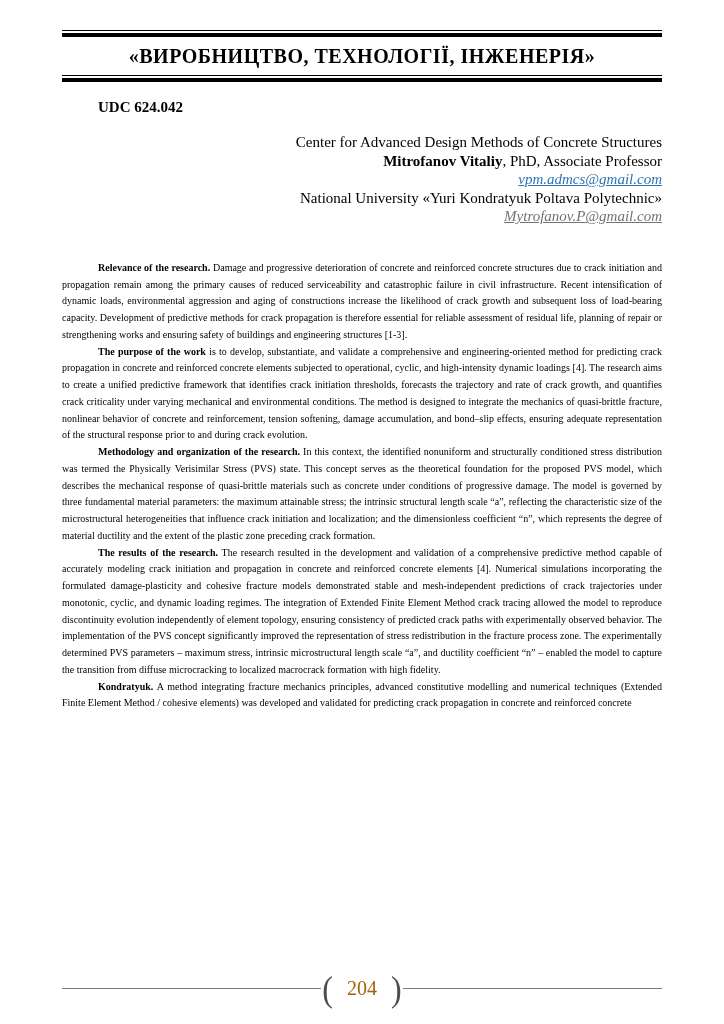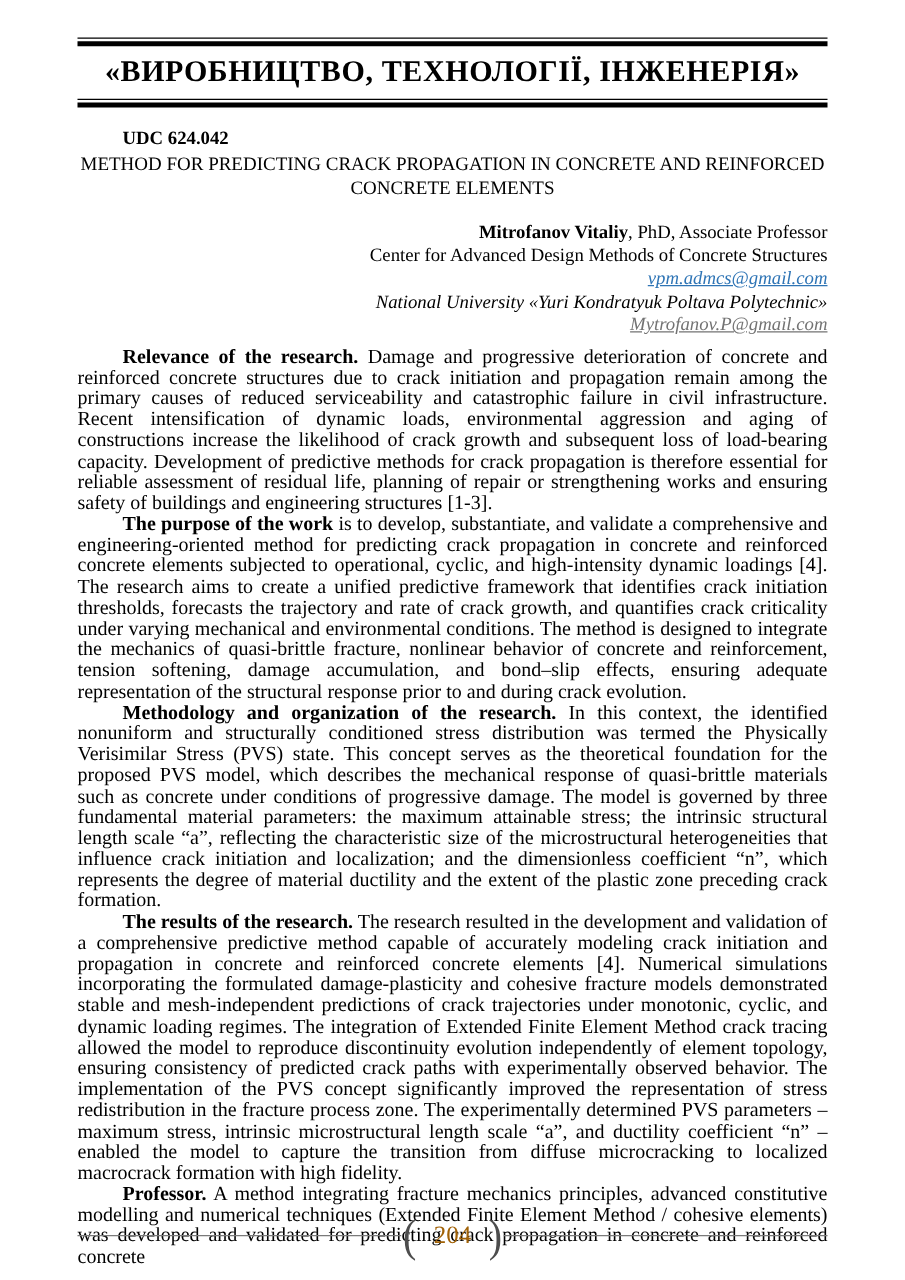--- a/index.html
+++ b/index.html
@@ -14,21 +14,21 @@
     box-sizing: border-box;
   }
   .content { padding: 30px 62px 0 62px; }
 
   
   .rule-thin  { height: 1px; background: #000; }
   .rule-thick { height: 4px; background: #000; margin-top: 2px; }
   .band-title {
     text-align: center;
     font-weight: bold;
-    font-size: 24px;
+    font-size: 20px;
     letter-spacing: 0.5px;
     padding: 8px 0 7px 0;
   }
 
   .udc {
     margin-top: 17px;
     font-weight: bold;
     font-size: 15px;
     margin-left: 36px;
   }
@@ -39,29 +39,29 @@
     margin-top: 2px;
   }
 
   .authors {
     margin-top: 17px;
     text-align: right;
     font-size: 15px;
     line-height: 18.6px;
   }
   .author-name { font-weight: bold; }
-  .affil-italic { font-style: italic; }
+  .affil-italic { }
   .email-link {
     font-style: italic;
     margin-top: 48px;
   }
 
   .body-text {
-    margin-top: 8px;
-    font-size: 16px;
+    margin-top: 34px;
+    font-size: 10px;
     line-height: 16.75px;
     text-align: justify;
   }
   .body-text p { margin: 0; text-indent: 36px; }
   .lead { font-weight: bold; }
 
   
   .footer {
     position: absolute;
     left: 62px;
@@ -95,36 +95,35 @@
     <div>
       <div class="rule-thin"></div>
       <div class="rule-thick"></div>
       <div class="band-title">«ВИРОБНИЦТВО, ТЕХНОЛОГІЇ, ІНЖЕНЕРІЯ»</div>
       <div class="rule-thin"></div>
       <div class="rule-thick"></div>
     </div>
 
     <div class="udc">UDC 624.042</div>
 
-    <div class="article-title">METHOD FOR PREDICTING CRACK PROPAGATION IN CONCRETE AND REINFORCED CONCRETE ELEMENTS</div>
 
     <div class="authors">
+      <div>Center for Advanced Design Methods of Concrete Structures</div>
       <div><span class="author-name">Mitrofanov Vitaliy</span><span>, PhD, Associate Professor</span></div>
-      <div>Center for Advanced Design Methods of Concrete Structures</div>
       <div><a class="email-link" href="#" style="color: rgb(46, 116, 181);">vpm.admcs@gmail.com</a></div>
       <div class="affil-italic">National University «Yuri Kondratyuk Poltava Polytechnic»</div>
       <div><a class="email-link" href="#" style="color: #737373;">Mytrofanov.P@gmail.com</a></div>
     </div>
 
     <div class="body-text">
       <p><span class="lead">Relevance of the research.</span> <span>Damage and progressive deterioration of concrete and reinforced concrete structures due to crack initiation and propagation remain among the primary causes of reduced serviceability and catastrophic failure in civil infrastructure. Recent intensification of dynamic loads, environmental aggression and aging of constructions increase the likelihood of crack growth and subsequent loss of load-bearing capacity. Development of predictive methods for crack propagation is therefore essential for reliable assessment of residual life, planning of repair or strengthening works and ensuring safety of buildings and engineering structures [1-3].</span></p>
       <p><span class="lead">The purpose of the work</span> <span>is to develop, substantiate, and validate a comprehensive and engineering-oriented method for predicting crack propagation in concrete and reinforced concrete elements subjected to operational, cyclic, and high-intensity dynamic loadings [4]. The research aims to create a unified predictive framework that identifies crack initiation thresholds, forecasts the trajectory and rate of crack growth, and quantifies crack criticality under varying mechanical and environmental conditions. The method is designed to integrate the mechanics of quasi-brittle fracture, nonlinear behavior of concrete and reinforcement, tension softening, damage accumulation, and bond–slip effects, ensuring adequate representation of the structural response prior to and during crack evolution.</span></p>
       <p><span class="lead">Methodology and organization of the research.</span> <span>In this context, the identified nonuniform and structurally conditioned stress distribution was termed the Physically Verisimilar Stress (PVS) state. This concept serves as the theoretical foundation for the proposed PVS model, which describes the mechanical response of quasi-brittle materials such as concrete under conditions of progressive damage. The model is governed by three fundamental material parameters: the maximum attainable stress; the intrinsic structural length scale “a”, reflecting the characteristic size of the microstructural heterogeneities that influence crack initiation and localization; and the dimensionless coefficient “n”, which represents the degree of material ductility and the extent of the plastic zone preceding crack formation.</span></p>
       <p><span class="lead">The results of the research.</span> <span>The research resulted in the development and validation of a comprehensive predictive method capable of accurately modeling crack initiation and propagation in concrete and reinforced concrete elements [4]. Numerical simulations incorporating the formulated damage-plasticity and cohesive fracture models demonstrated stable and mesh-independent predictions of crack trajectories under monotonic, cyclic, and dynamic loading regimes. The integration of Extended Finite Element Method crack tracing allowed the model to reproduce discontinuity evolution independently of element topology, ensuring consistency of predicted crack paths with experimentally observed behavior. The implementation of the PVS concept significantly improved the representation of stress redistribution in the fracture process zone. The experimentally determined PVS parameters – maximum stress, intrinsic microstructural length scale “a”, and ductility coefficient “n” – enabled the model to capture the transition from diffuse microcracking to localized macrocrack formation with high fidelity.</span></p>
-      <p><span class="lead">Professor.</span> <span>A method integrating fracture mechanics principles, advanced constitutive modelling and numerical techniques (Extended Finite Element Method / cohesive elements) was developed and validated for predicting crack propagation in concrete and reinforced concrete</span></p>
+      <p><span class="lead">Kondratyuk.</span> <span>A method integrating fracture mechanics principles, advanced constitutive modelling and numerical techniques (Extended Finite Element Method / cohesive elements) was developed and validated for predicting crack propagation in concrete and reinforced concrete</span></p>
     </div>
 
   </div>
 
   <div class="footer">
     <div class="fline"></div>
     <span class="bracket">(</span>
     <span class="pagenum">204</span>
     <span class="bracket">)</span>
     <div class="fline"></div>

